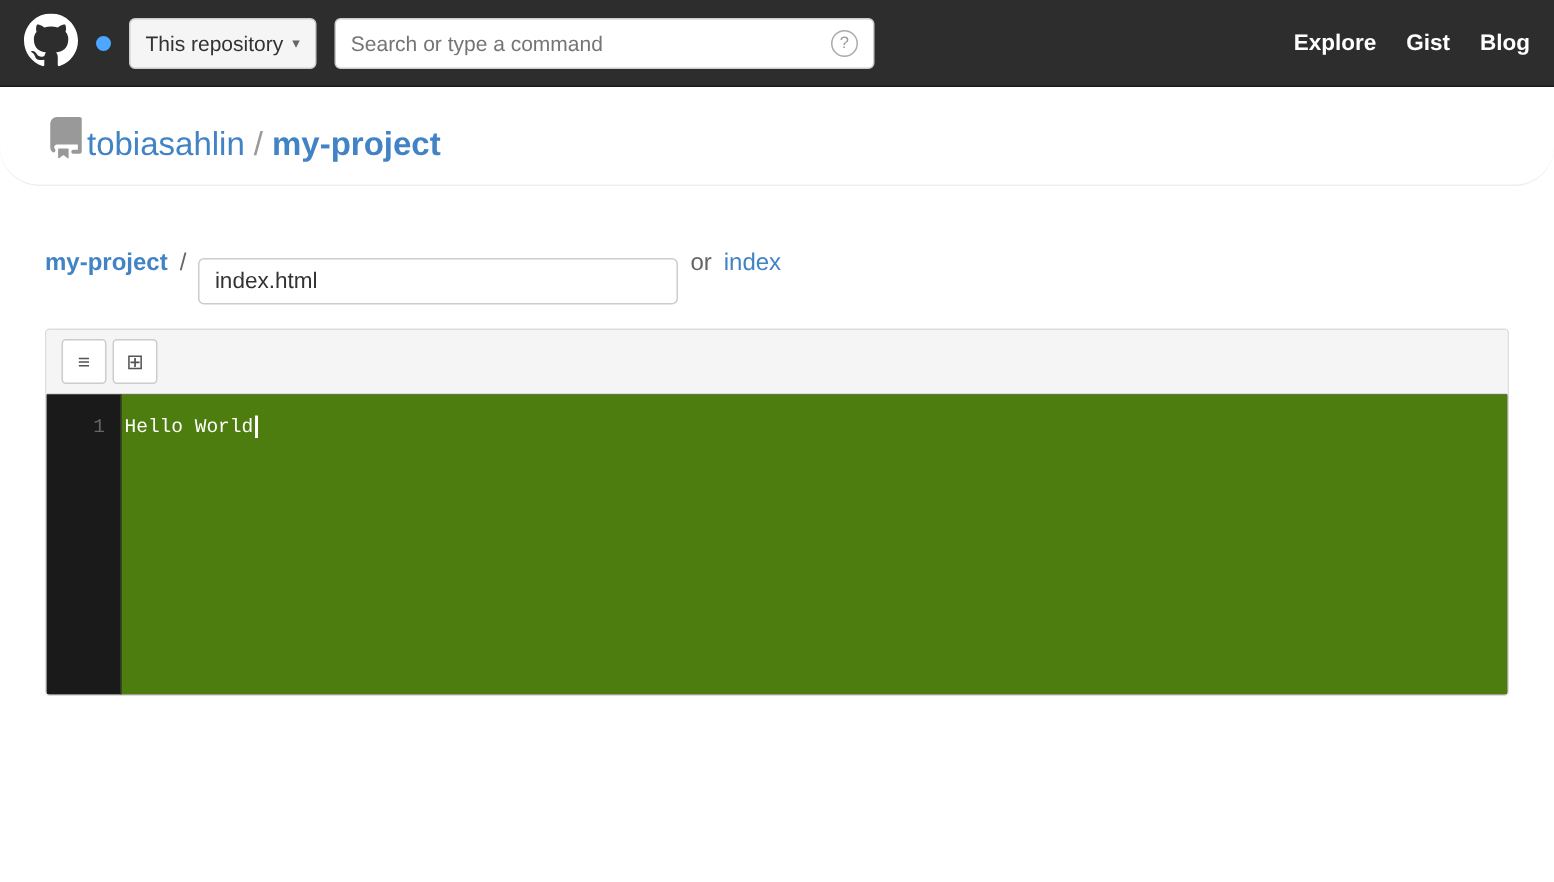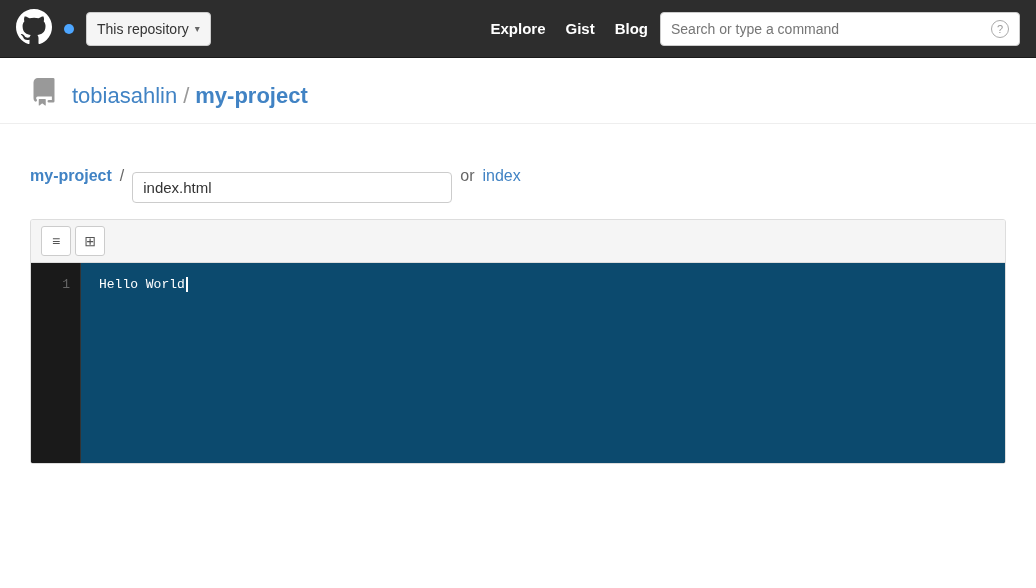--- a/index.html
+++ b/index.html
@@ -109,22 +109,22 @@
       font-weight: 600;
       text-decoration: none;
       cursor: pointer;
     }
 
     
     #repo-header {
       padding: 20px 46px 10px 30px;
       display: flex;
       align-items: center;
-      gap: 14px;
       border-bottom: 1px solid #eee;
+      border-radius: 26px;
     }
 
     #repo-icon {
       color: #999;
       font-size: 28px;
       flex-shrink: 0;
     }
 
     #repo-breadcrumb {
       display: flex;
@@ -243,23 +243,23 @@
       user-select: none;
       border-right: 1px solid #333;
     }
 
     .line-number {
       padding: 0 10px;
       line-height: 1.8;
     }
 
     #code-content {
-      background: #0c4a6e;
+      background: #4d7c0f;
       flex: 1;
-      padding: 10px 18px;
+      padding: 10px 2px;
       font-family: "Courier New", Courier, monospace;
       font-size: 13px;
       color: #fff;
       line-height: 1.8;
     }
 
     #code-line-1 {
       display: flex;
       align-items: center;
     }
@@ -296,31 +296,31 @@
     </svg>
   </div>
 
   <div id="nav-dot"></div>
 
   <div id="repo-selector">
     <span id="repo-selector-label">This repository</span>
     <span id="chevron-down-icon">▾</span>
   </div>
 
-  <div id="nav-links">
-    <span class="nav-link">Explore</span>
-    <span class="nav-link">Gist</span>
-    <span class="nav-link">Blog</span>
-  </div>
-
   <div id="search-container">
     <input id="search-input" type="text" placeholder="Search or type a command" style="">
     <div id="search-help-icon">
       <span>?</span>
     </div>
+  </div>
+
+  <div id="nav-links">
+    <span class="nav-link">Explore</span>
+    <span class="nav-link">Gist</span>
+    <span class="nav-link">Blog</span>
   </div>
 </nav>
 
 <div id="repo-header">
   <div id="repo-icon">
     <svg width="28" height="28" viewBox="0 0 16 16" fill="#999">
       <path d="M2 2.5A2.5 2.5 0 014.5 0h8.75a.75.75 0 01.75.75v12.5a.75.75 0
         01-.75.75h-2.5a.75.75 0 110-1.5h1.75v-2h-8a1 1 0 00-.714 1.7.75.75 0
         01-1.072 1.05A2.495 2.495 0 012 11.5v-9zm10.5-1V9h-8c-.356 0-.694.074-1
         .208V2.5a1 1 0 011-1h8zM5 12.25v3.25a.25.25 0 00.4.2l1.45-1.087a.25.25

